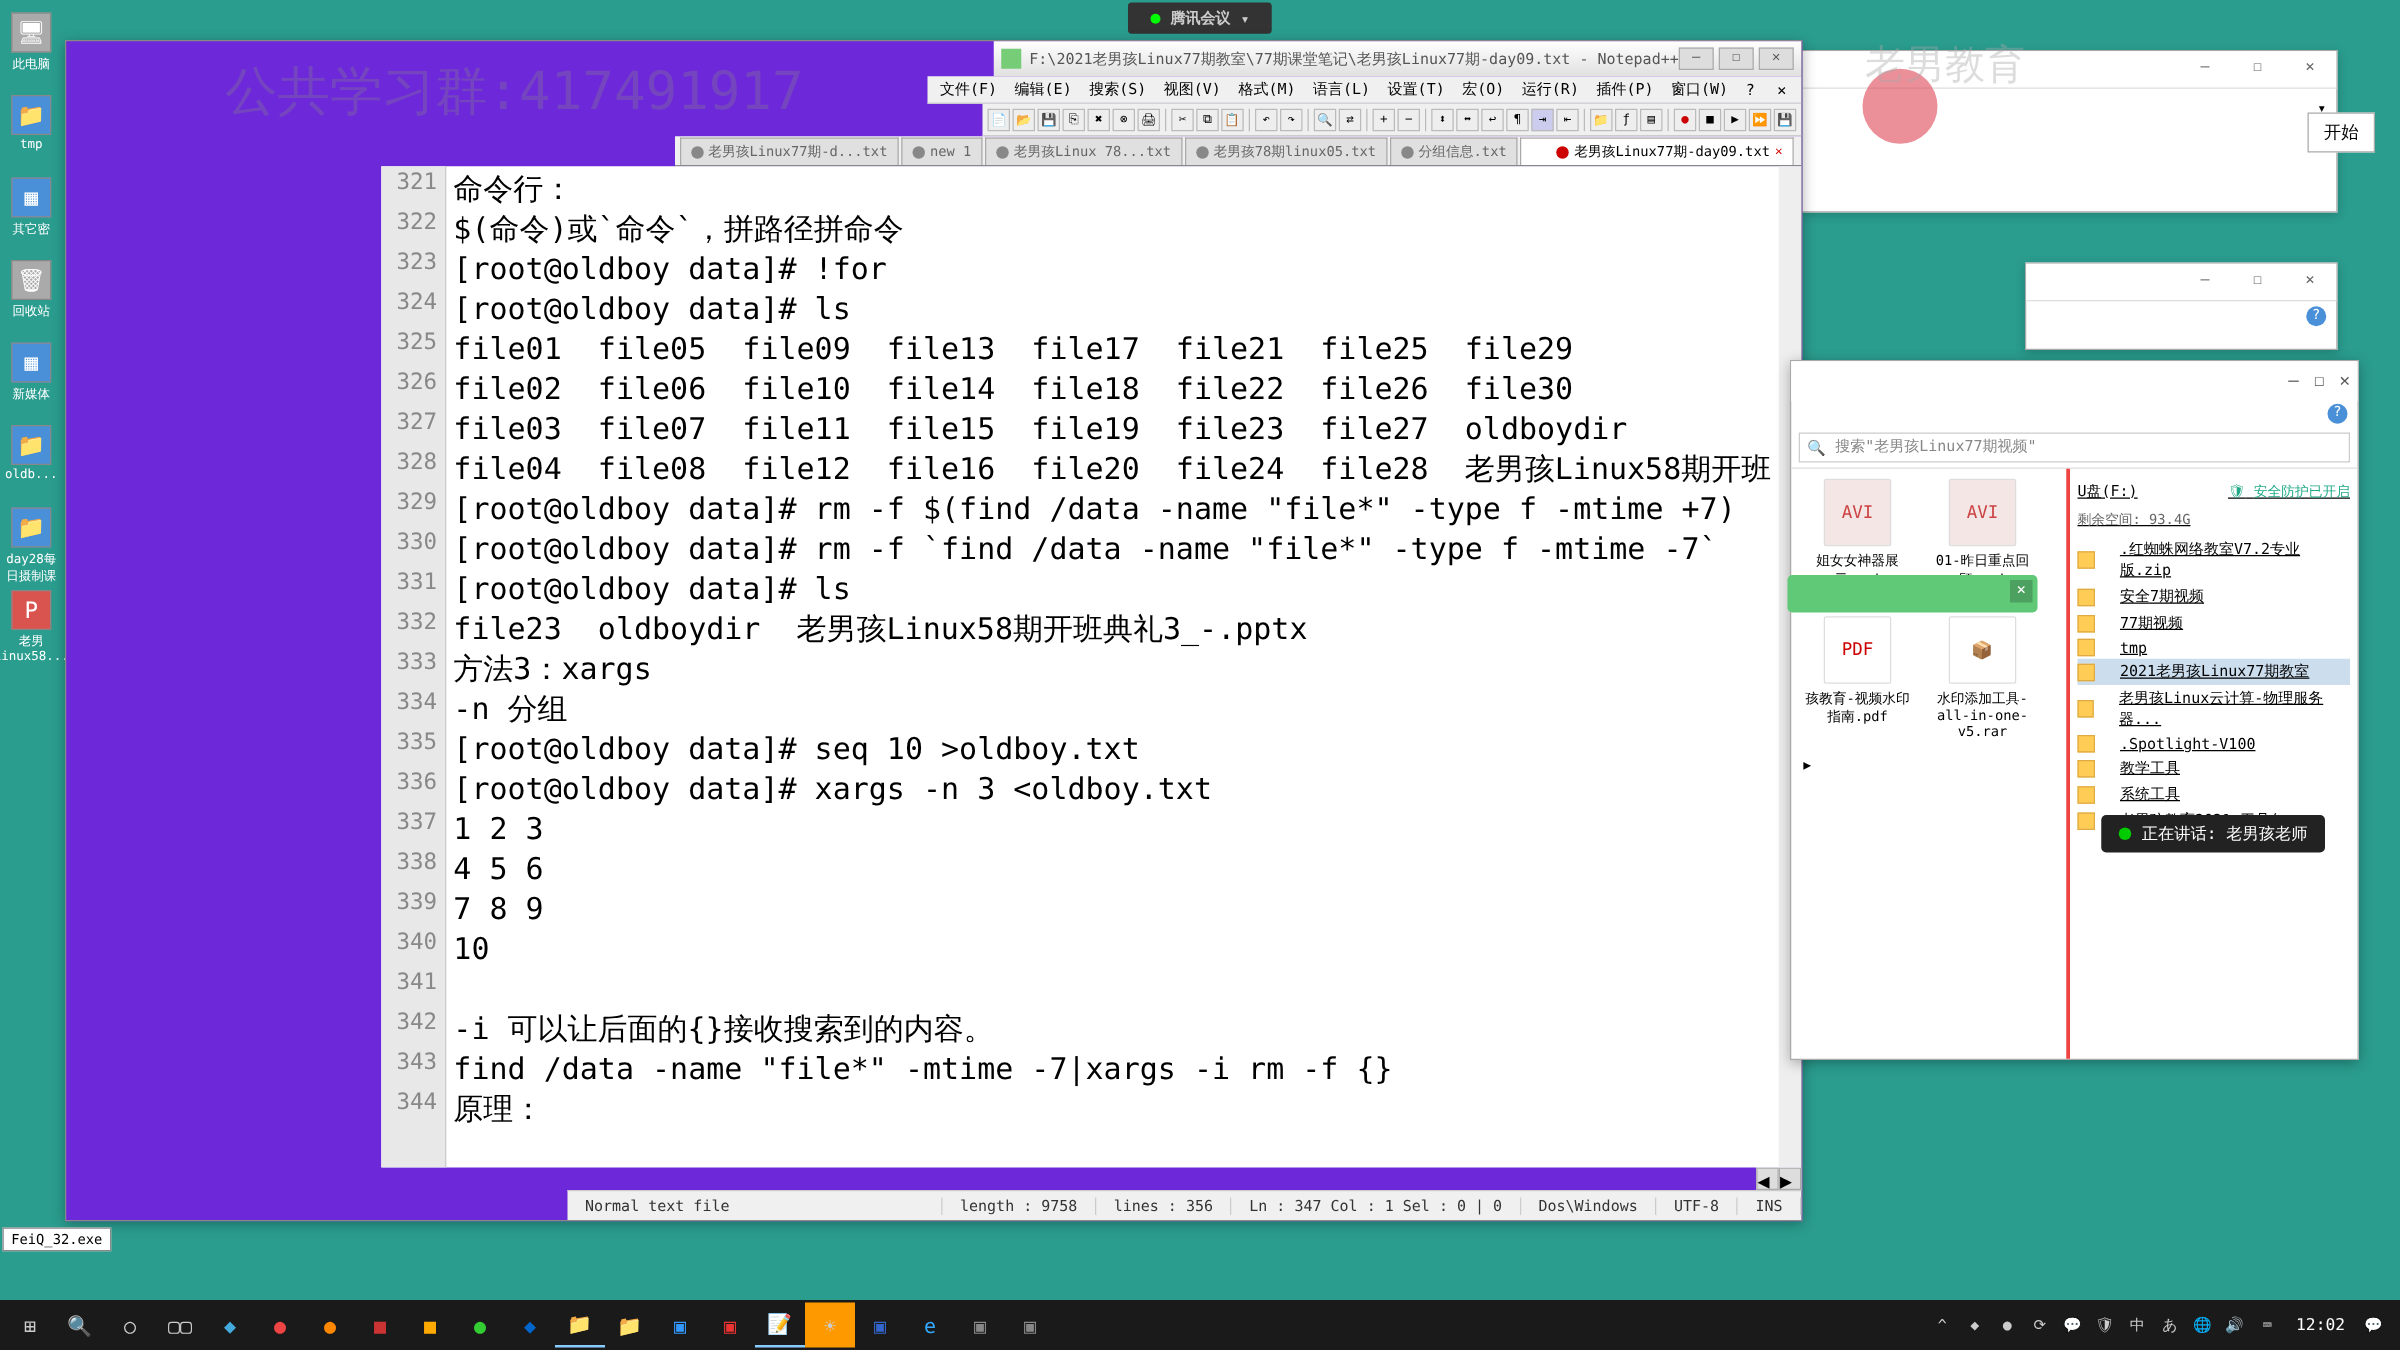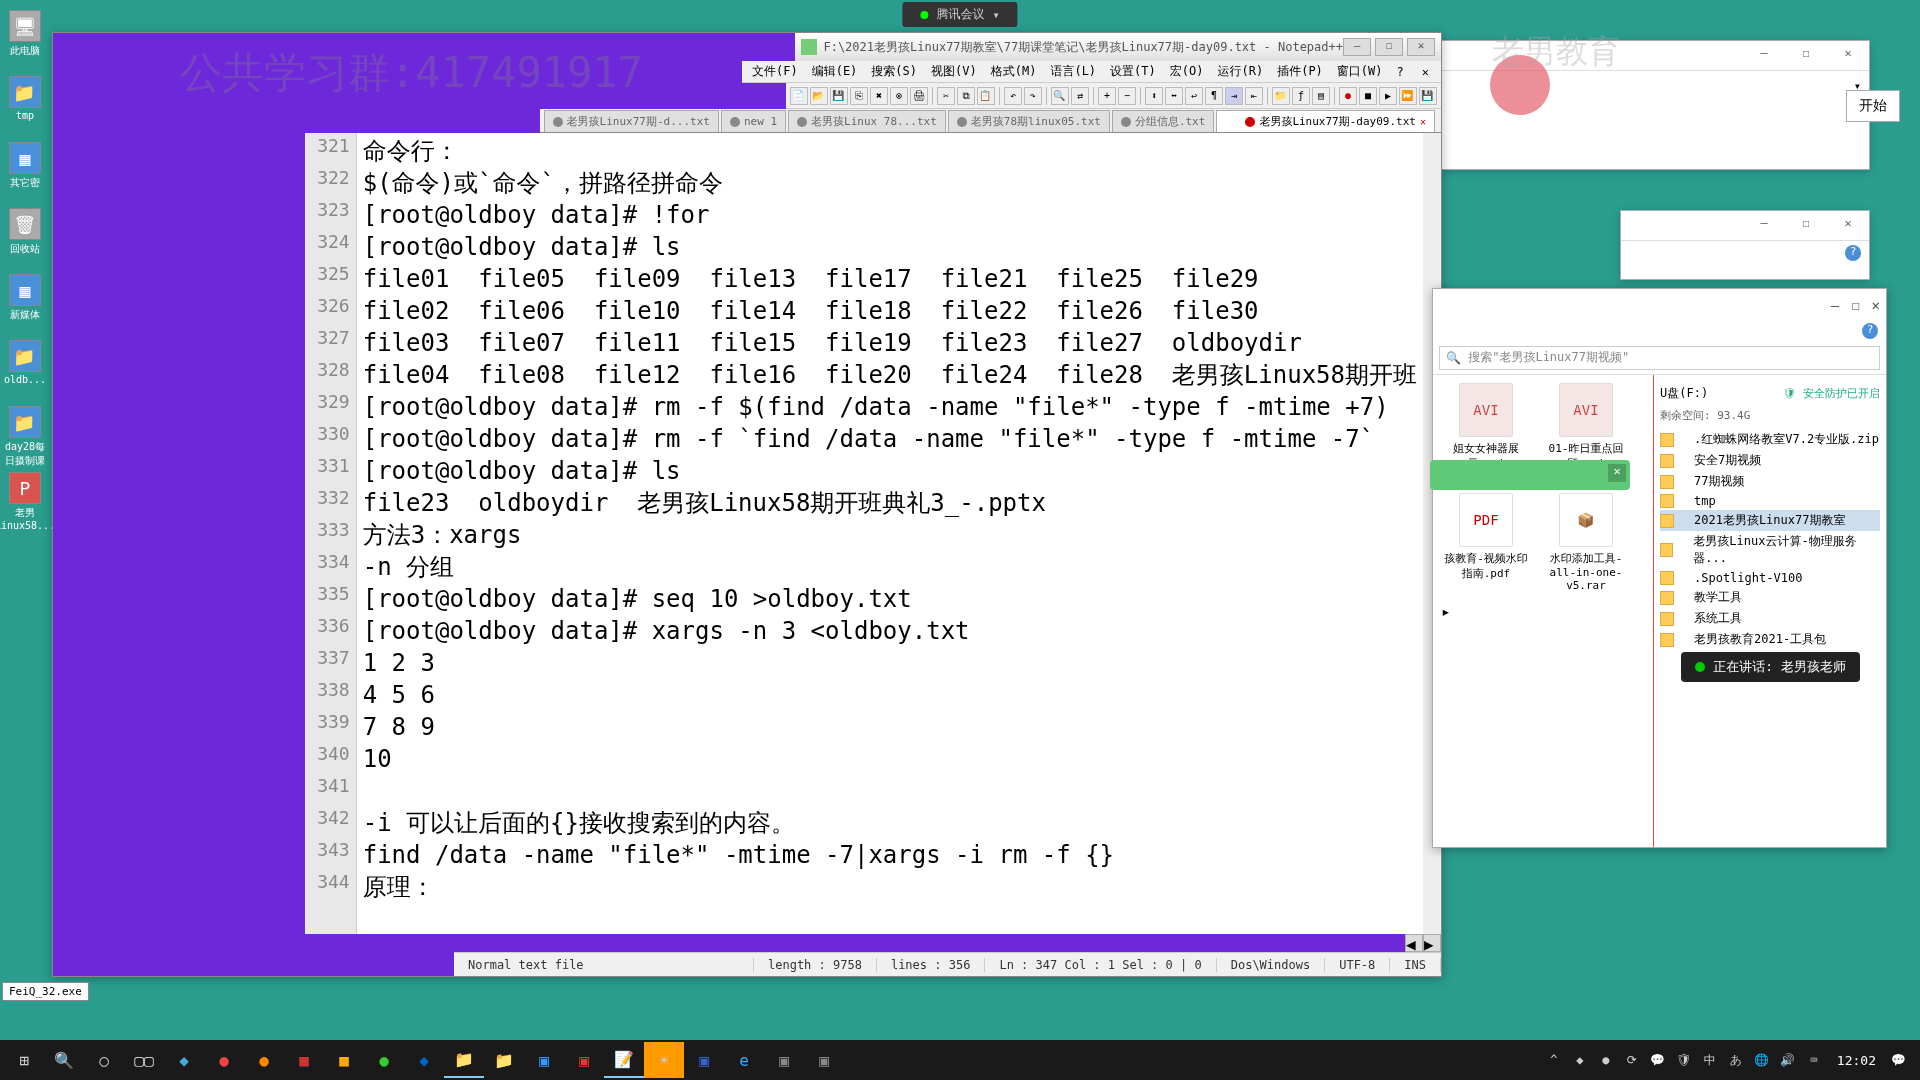--- a/index.html
+++ b/index.html
@@ -7,21 +7,21 @@
 
 
 .desktop-icons { position: absolute; left: 2px; top: 10px; width: 50px; }
 .desktop-icon { width: 46px; height: 62px; display: flex; flex-direction: column; align-items: center; margin-bottom: 4px; color: #fff; font-size: 10px; text-align: center; }
 .desktop-icon .ico { width: 32px; height: 32px; background: #ccc; border: 1px solid #888; margin-bottom: 2px; display: flex; align-items: center; justify-content: center; font-size: 18px; }
 .ico.blue { background: #4a90d9; color: #fff; }
 .ico.red { background: #d9534f; }
 .ico.gray { background: #aaa; }
 
 
-.meeting-bar { position: absolute; top: 2px; left: 50%; transform: translateX(-50%); background: #333; color: #ccc; padding: 4px 18px; font-size: 12px; border-radius: 3px; display: flex; align-items: center; gap: 8px; }
+.meeting-bar { position: absolute; top: 2px; left: 50%; transform: translateX(-50%); background: #333; color: #ccc; padding: 4px 18px; font-size: 12px; border-radius: 3px; display: flex; align-items: center; gap: 8px; font-weight: bold; }
 .meeting-bar .dot { width: 8px; height: 8px; background: #0f0; border-radius: 50%; }
 
 
 .watermark { position: absolute; top: 45px; left: 180px; font-size: 42px; color: #888; opacity: 0.3; z-index: 5; pointer-events: none; }
 .watermark-right { position: absolute; top: 30px; right: 300px; font-size: 32px; color: #aaa; opacity: 0.4; z-index: 50; pointer-events: none; }
 .watermark-circle { position: absolute; top: 55px; right: 370px; width: 60px; height: 60px; background: #d45; border-radius: 50%; opacity: 0.6; z-index: 50; }
 
 
 .npp-window { position: absolute; left: 52px; top: 32px; width: 1390px; height: 945px; background: #6d28d9; border: 1px solid #888; box-shadow: 0 2px 10px rgba(0,0,0,0.3); display: flex; flex-direction: column; align-items: flex-end; }
 .npp-titlebar { height: 28px; background: linear-gradient(#fff, #e0e0e0); display: flex; align-items: center; padding: 0 6px; font-size: 12px; color: #555; }
@@ -60,21 +60,21 @@
 
 .explorer { position: absolute; left: 1432px; top: 288px; width: 455px; height: 560px; background: #fff; border: 1px solid #aaa; box-shadow: 0 2px 10px rgba(0,0,0,0.3); display: flex; flex-direction: column; }
 .explorer .ex-bar { height: 32px; background: #fff; display: flex; justify-content: flex-end; align-items: center; padding: 0 6px; gap: 12px; font-size: 14px; color: #555; }
 .explorer .ex-top { height: 34px; display: flex; align-items: center; padding: 0 6px; gap: 6px; border-bottom: 1px solid #ddd; }
 .explorer .ex-search { flex: 1; height: 24px; border: 1px solid #ccc; padding: 0 6px; font-size: 12px; display: flex; align-items: center; color: #888; }
 .explorer .ex-body { flex: 1; display: flex; }
 .explorer .ex-left { width: 220px; padding: 8px; display: flex; flex-wrap: wrap; gap: 10px; align-content: flex-start; }
 .explorer .ex-item { width: 90px; height: 100px; display: flex; flex-direction: column; align-items: center; font-size: 11px; text-align: center; }
 .explorer .ex-item .thumb { width: 54px; height: 54px; background: #f5e6e6; border: 1px solid #ddd; display: flex; align-items: center; justify-content: center; font-size: 14px; color: #c44; border-radius: 2px; margin-bottom: 4px; }
 .explorer .ex-item .thumb.pdf { background: #fff; color: #c00; }
-.explorer .ex-right { flex: 1; border-left: 1px solid #ef4444; padding: 6px; font-size: 12px; }
+.explorer .ex-right { flex: 1; border-left: 3px solid #ef4444; padding: 6px; font-size: 12px; text-decoration: underline; }
 .explorer .ex-right .hdr { display: flex; align-items: center; justify-content: space-between; padding: 4px 0; }
 .explorer .ex-right .file-row { display: flex; align-items: center; gap: 20px; padding: 2px 0; cursor: pointer; }
 .explorer .ex-right .file-row .fi { width: 14px; height: 14px; background: #fc5; border: 1px solid #da4; }
 .explorer .ex-right .file-row.sel { background: #cde; }
 .explorer .ex-footer { height: 28px; border-top: 1px solid #ddd; display: flex; align-items: center; padding: 0 10px; font-size: 12px; color: #555; justify-content: space-between; }
 
 
 .mobile-notif { position: absolute; right: 30px; top: 452px; background: #5fc978; height: 30px; width: 210px; border-radius: 4px; z-index: 40; }
 .mobile-notif .x { position: absolute; right: 4px; top: 4px; color: #fff; font-size: 12px; width: 18px; height: 18px; background: rgba(0,0,0,0.2); text-align: center; cursor: pointer; }
 

